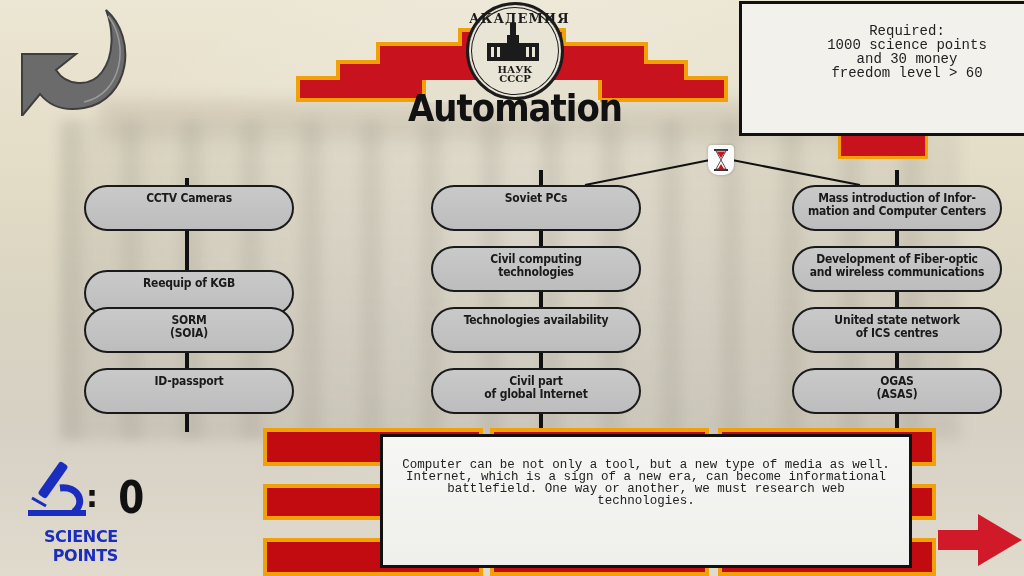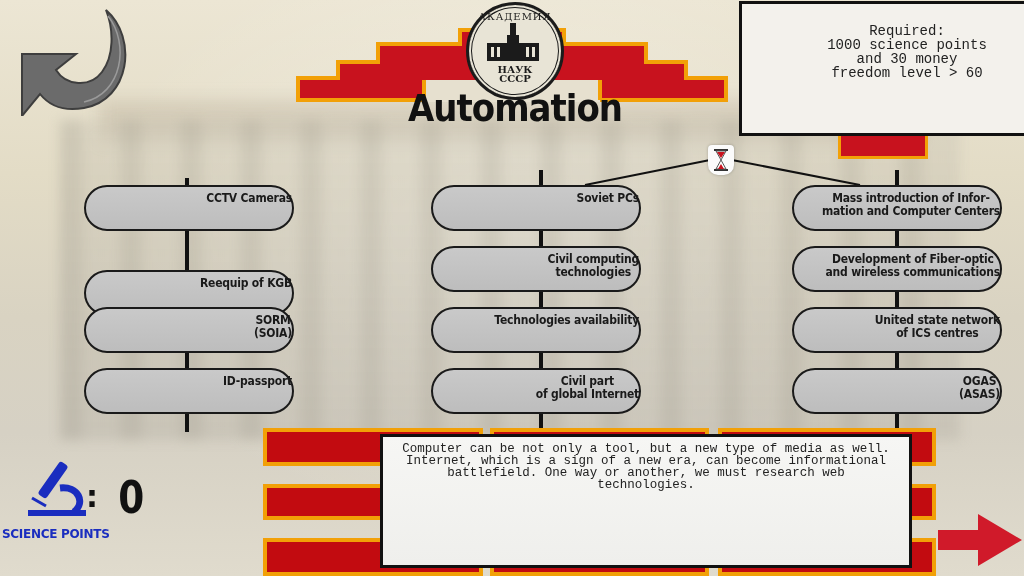--- a/index.html
+++ b/index.html
@@ -31,21 +31,21 @@
 
     
     .banner { left: 296px; top: 22px; width: 432px; height: 80px; z-index: 3; }
     .seal {
       left: 466px; top: 2px; width: 92px; height: 92px; border-radius: 50%;
       background: #e8e4d6; border: 3px solid #1b1b1b; z-index: 4;
       box-shadow: inset 0 0 0 2px #e8e4d6, inset 0 0 0 3px #1b1b1b;
     }
     .seal-top {
       position: absolute; left: 0; right: 0; top: 6px; text-align: center;
-      font-family: "DejaVu Serif", serif; font-size: 10px; font-weight: normal; color: #1b1b1b; letter-spacing: 1px;
+      font-family: "DejaVu Serif", serif; font-size: 13px; font-weight: bold; color: #1b1b1b; letter-spacing: 1px;
     }
     .seal-bot {
       position: absolute; left: 0; right: 0; top: 60px; text-align: center;
       font-family: "DejaVu Serif", serif; font-size: 10px; font-weight: bold; color: #1b1b1b; line-height: 9px;
     }
     .seal-bldg { position: absolute; left: 16px; top: 18px; width: 56px; height: 40px; }
     .title {
       left: 390px; top: 88px; width: 250px; text-align: center; z-index: 4;
       font-family: "DejaVu Sans", sans-serif; font-weight: bold; font-size: 34px;
       color: #111; letter-spacing: -1px; transform: scaleY(1.12);
@@ -73,60 +73,60 @@
       background: #fbfbfb; border-radius: 4px 4px 10px 10px;
       box-shadow: 0 0 3px rgba(0,0,0,0.25);
     }
 
     
     .node {
       position: absolute; width: 210px; height: 46px; box-sizing: border-box;
       background: linear-gradient(180deg, #c9c9c9 0%, #bdbdbd 100%);
       border: 2px solid #1a1a1a; border-radius: 23px;
       z-index: 3; cursor: pointer;
-      display: flex; align-items: flex-start; justify-content: flex-end;
+      display: flex; align-items: flex-start; justify-content: center;
       padding-top: 5px;
     }
     .node-label {
       font-family: "DejaVu Sans Condensed", "DejaVu Sans", sans-serif;
       font-weight: bold; font-size: 12px; line-height: 13px; color: #1a1a1a;
       text-align: center; white-space: pre-line; letter-spacing: -0.2px;
     }
 
     
     .bar {
       position: absolute; height: 28px; box-sizing: border-box;
       background: #c20b10; border: 4px solid #f2a007; z-index: 2;
     }
 
     
     .desc {
       left: 380px; top: 434px; width: 532px; height: 134px; z-index: 4;
       background: linear-gradient(180deg, #f6f6f4, #efefec);
-      border: 3px solid #111; box-sizing: border-box; padding: 6px 10px;
+      border: 3px solid #111; box-sizing: border-box; padding: 22px 10px;
       text-align: center;
     }
     .desc-text {
       font-family: "Liberation Mono", monospace; font-size: 12.5px; line-height: 12px;
       color: #222; white-space: pre-line;
     }
 
     
     .sci-icon { left: 26px; top: 458px; width: 72px; height: 64px; z-index: 4; }
     .sci-colon {
       left: 86px; top: 482px; z-index: 4; font-family: "DejaVu Sans", sans-serif;
       font-weight: bold; font-size: 30px; color: #111; line-height: 30px;
     }
     .sci-value {
       left: 116px; top: 474px; z-index: 4; font-family: "DejaVu Sans", sans-serif;
       font-weight: bold; font-size: 44px; color: #111; line-height: 48px; transform: scaleX(0.85);
     }
     .sci-label {
-      left: 2px; top: 527px; width: 116px; z-index: 4; text-align: left;
-      font-family: "DejaVu Sans", sans-serif; font-weight: bold; font-size: 12px;
+      left: 2px; top: 527px; width: 116px; z-index: 4; text-align: right;
+      font-family: "DejaVu Sans", sans-serif; font-weight: bold; font-size: 16px;
       color: #1a2dbf; letter-spacing: -0.3px;
     }
 
     
     .next-btn { left: 936px; top: 512px; width: 88px; height: 56px; z-index: 5; cursor: pointer; }
   </style>
 </head>
 <body>
 
 <div class="bg-roof"></div>

